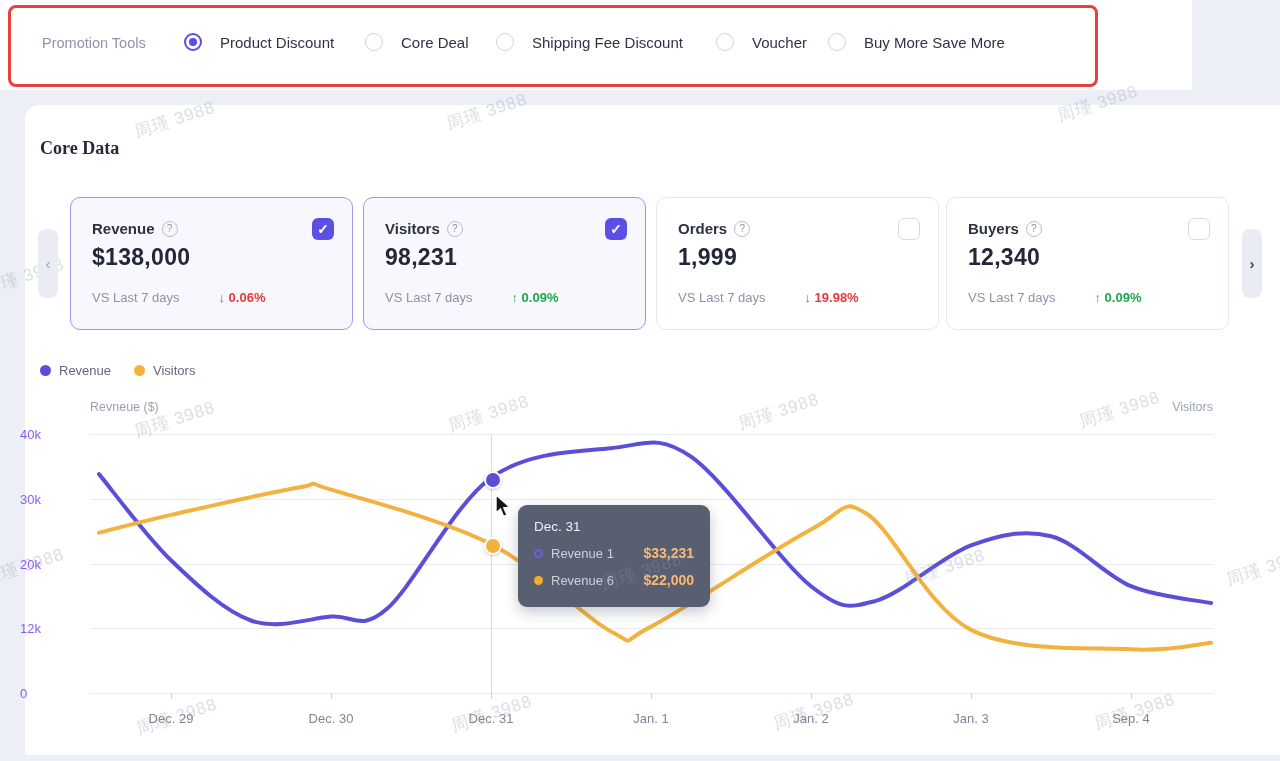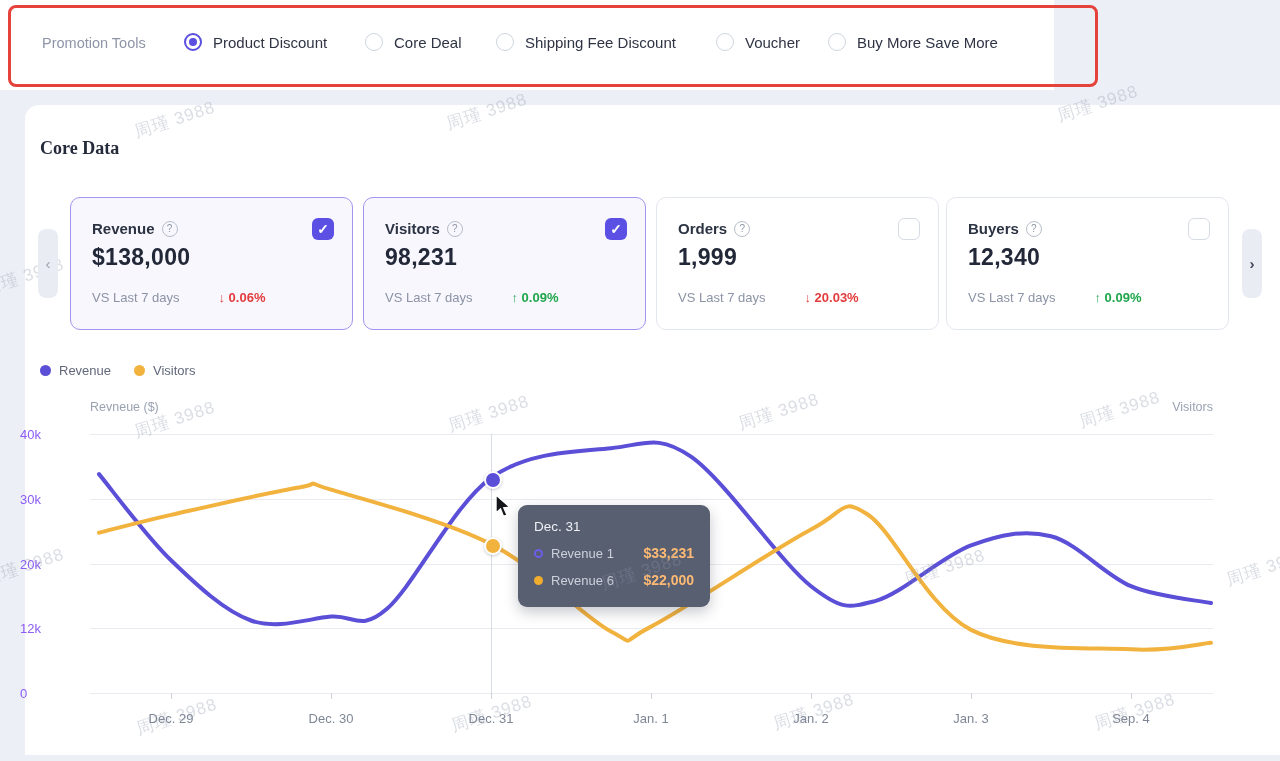--- a/index.html
+++ b/index.html
@@ -1,30 +1,30 @@
 <!DOCTYPE html>
 <html><head>
 <meta charset="utf-8">
 <style>
   html,body{margin:0;padding:0;background:#fff;}
   .screen{position:relative;width:1280px;height:761px;overflow:hidden;background:#edeff6;
           font-family:"Liberation Sans",sans-serif;-webkit-font-smoothing:antialiased;}
 
   
-  .topbar{position:absolute;left:0;top:0;width:1054px;height:90px;background:#ffffff;z-index:10;}
+  .topbar{position:absolute;left:0;top:0;width:1192px;height:90px;background:#ffffff;z-index:10;}
   .red-box{position:absolute;left:8px;top:5px;width:1084px;height:76px;border:3px solid #e5423b;
            border-radius:8px;z-index:30;pointer-events:none;}
   .promo-label{position:absolute;left:42px;top:35px;font-size:14.5px;color:#8d95a7;z-index:11;}
   .radio-item{position:absolute;top:33px;display:flex;align-items:center;z-index:11;cursor:pointer;}
   .radio-circle{width:18px;height:18px;border-radius:50%;border:1.5px solid #cfd5df;background:#fff;
                 box-sizing:border-box;flex:0 0 auto;position:relative;}
   .radio-item.checked .radio-circle{border:2px solid #5a4fe0;}
   .radio-item.checked .radio-circle::after{content:"";position:absolute;left:3px;top:3px;width:8px;height:8px;
                 border-radius:50%;background:#5a4fe0;}
-  .radio-text{margin-left:11px;font-size:15px;font-weight:500;color:#2e3444;}
+  .radio-text{margin-left:18px;font-size:15px;font-weight:500;color:#2e3444;}
 
   
   .main-card{position:absolute;left:25px;top:105px;width:1255px;height:650px;background:#ffffff;
              border-radius:14px 0 0 0;z-index:1;}
   .core-title{position:absolute;left:40px;top:138px;font-size:18px;font-weight:700;color:#242a3a;z-index:18;font-family:Liberation Serif, serif;}
 
   
   .metric-card{position:absolute;top:197px;width:283px;height:133px;background:#fff;border:1px solid #e3e7ee;
                border-radius:10px;box-sizing:border-box;z-index:18;cursor:pointer;}
   .metric-card.selected{background:#f8f7fe;border:1.5px solid #a195ef;}
@@ -142,21 +142,21 @@
 
   <div class="metric-card" style="left:656px">
     <div class="mc-title">
       <span>Orders</span>
       <span class="help-icon">?</span>
     </div>
     <div class="mc-checkbox"></div>
     <div class="mc-value">1,999</div>
     <div class="mc-footer">
       <span>VS Last 7 days</span>
-      <span class="trend down"><span>↓</span> <span>20.03%</span></span>
+      <span class="trend down"><span>↓</span> <span>19.98%</span></span>
     </div>
   </div>
 
   <div class="metric-card" style="left:946px">
     <div class="mc-title">
       <span>Buyers</span>
       <span class="help-icon">?</span>
     </div>
     <div class="mc-checkbox"></div>
     <div class="mc-value">12,340</div>

